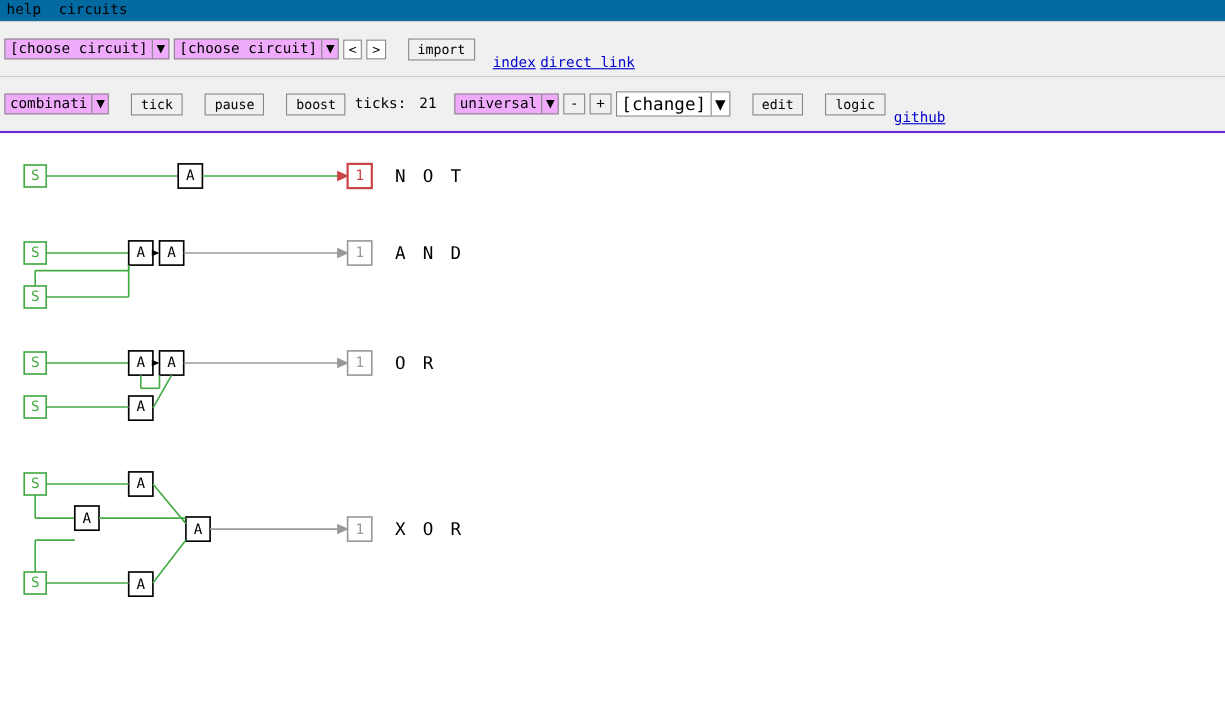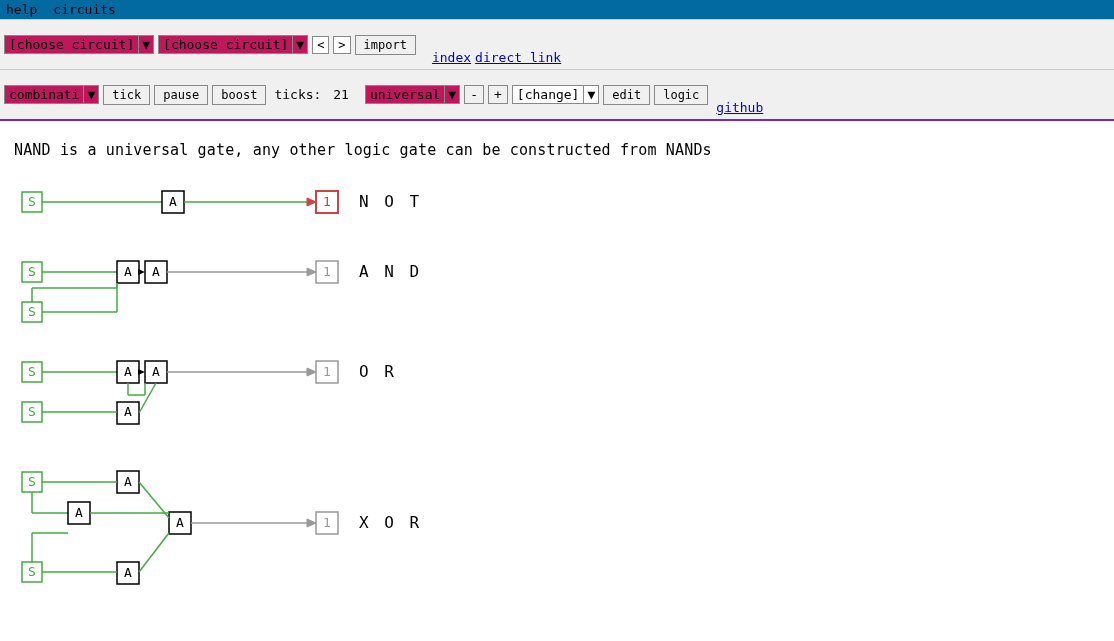--- a/index.html
+++ b/index.html
@@ -37,49 +37,50 @@
       font-size: 13px;
       margin-top: 26px;
     }
     .toolbar-btn {
       font-family: monospace;
       font-size: 12px;
       background: #f0f0f0;
       border: 1px solid #888;
       padding: 2px 8px;
       cursor: pointer;
+      margin-left: 16px;
     }
     .ticks-label {
       font-size: 13px;
       margin: 0 4px;
     }
     .graphical-select {
       display: inline-flex;
       align-items: center;
       border: 1px solid #888;
-      background: #be185d;
+      background: #f0abfc;
     }
     .graphical-select span {
       padding: 1px 4px;
       font-size: 13px;
     }
     .graphical-select .arr {
       border-left: 1px solid #888;
       padding: 1px 3px;
       cursor: pointer;
     }
     .change-select {
       display: inline-flex;
       align-items: center;
       border: 1px solid #888;
       background: #fff;
     }
     .change-select span {
       padding: 1px 4px;
-      font-size: 13px;
+      font-size: 16px;
     }
     .change-select .arr {
       border-left: 1px solid #888;
       padding: 1px 3px;
       cursor: pointer;
     }
     .small-btn {
       font-family: monospace;
       font-size: 13px;
       background: #f0f0f0;
@@ -178,21 +179,20 @@
   <div class="change-select">
     <span>[change]</span>
     <span class="arr">▼</span>
   </div>
   <button class="toolbar-btn">edit</button>
   <button class="toolbar-btn">logic</button>
   <a class="nav-link" style="margin-left:4px;">github</a>
 </div>
 
 <div id="main">
-  <div class="intro-text">NAND is a universal gate, any other logic gate can be constructed from NANDs</div>
 
   <div class="circuit-section" style="height: 50px; margin-bottom: 20px;">
     <svg class="circuit-svg" width="440" height="40">
 
       <rect x="8" y="9" width="20" height="20" stroke="#4a4" stroke-width="1.5" fill="white"></rect>
       <text x="18" y="23" text-anchor="middle" class="sig-text">S</text>
 
       <line x1="28" y1="19" x2="148" y2="19" class="wire"></line>
 
       <rect x="148" y="8" width="22" height="22" stroke="#000" stroke-width="1.5" fill="white"></rect>

